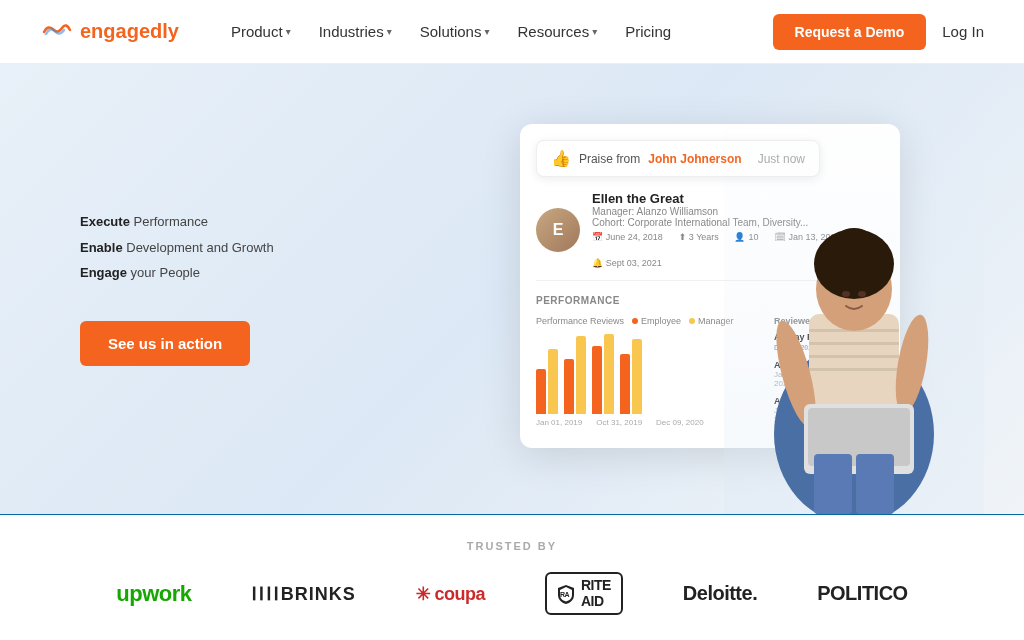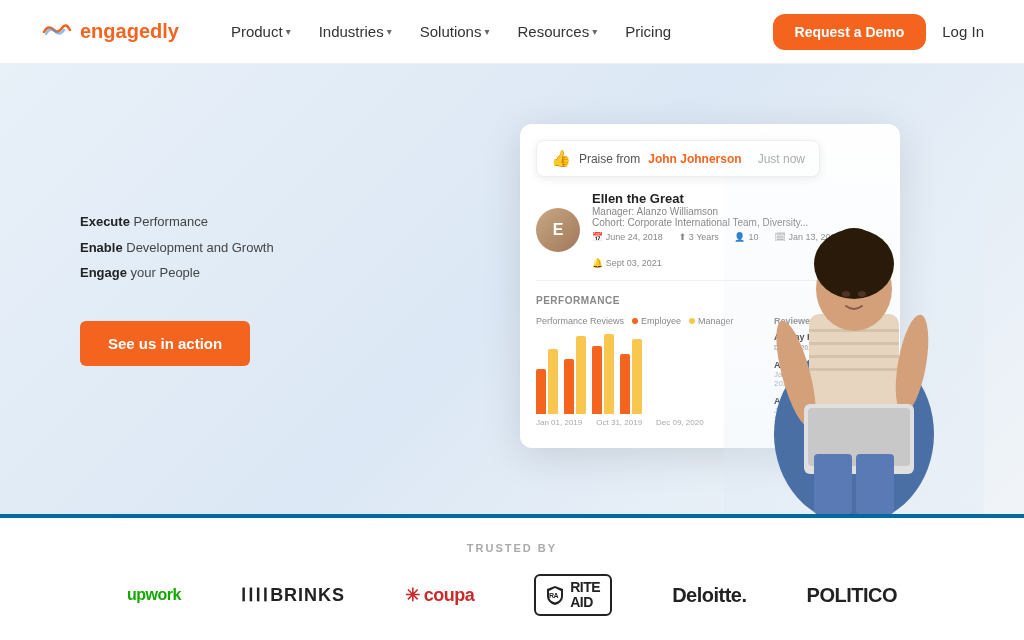--- a/index.html
+++ b/index.html
@@ -15,21 +15,21 @@
     .logo-text { font-size: 20px; font-weight: 700; color: #f4641e; }
     .nav-links { display: flex; align-items: center; gap: 4px; flex: 1; }
     .nav-item {
       display: flex; align-items: center; gap: 3px;
       padding: 6px 12px; font-size: 15px; color: #333; cursor: pointer;
       font-weight: 400;
     }
     .nav-chevron { font-size: 10px; color: #666; }
     .nav-actions { display: flex; align-items: center; gap: 16px; }
     .btn-demo {
-      background: #f4641e; color: #fff; border: none; border-radius: 12px;
+      background: #f4641e; color: #fff; border: none; border-radius: 6px;
       padding: 10px 22px; font-size: 14px; font-weight: 600; cursor: pointer;
     }
     .btn-login { font-size: 15px; color: #333; cursor: pointer; font-weight: 500; }
 
     
     .hero {
       background: linear-gradient(135deg, #e8f0f8 0%, #dce8f5 50%, #f0f4f8 100%);
       height: 450px; display: flex; position: relative; overflow: hidden;
     }
     .hero-left {
@@ -92,26 +92,26 @@
     
     .woman-figure {
       position: absolute; right: 40px; bottom: 0; width: 260px; height: 420px;
       background: linear-gradient(180deg, transparent 0%, rgba(220,232,245,0.3) 100%);
       display: flex; align-items: flex-end; justify-content: center;
     }
 
     
     .trusted {
       height: 126px; background: #fff; display: flex; flex-direction: column;
-      align-items: center; justify-content: center; border-top: 4px solid #0369a1;
+      align-items: center; justify-content: center; border-top: 1px solid #0369a1;
     }
     .trusted-label { font-size: 11px; font-weight: 600; color: #aaa; letter-spacing: 2px; margin-bottom: 20px; }
     .logos-row { display: flex; align-items: center; gap: 60px; }
     .logo-brand { font-size: 20px; font-weight: 800; color: #333; letter-spacing: -0.5px; }
-    .logo-brand.upwork { font-size: 16px; font-weight: 900; color: #14a800; }
+    .logo-brand.upwork { font-size: 22px; font-weight: 900; color: #14a800; }
     .logo-brand.brinks { font-size: 18px; font-weight: 900; color: #222; letter-spacing: 1px; }
     .logo-brand.coupa { font-size: 18px; font-weight: 700; color: #cc2a2a; }
     .logo-brand.riteaid { font-size: 14px; font-weight: 800; color: #222; line-height: 1.1; }
     .logo-brand.deloitte { font-size: 20px; font-weight: 900; color: #222; }
     .logo-brand.politico { font-size: 20px; font-weight: 900; color: #222; }
     .riteaid-shield {
       display: inline-flex; align-items: center; gap: 6px;
       border: 2px solid #222; border-radius: 6px; padding: 4px 10px;
     }
   </style>

